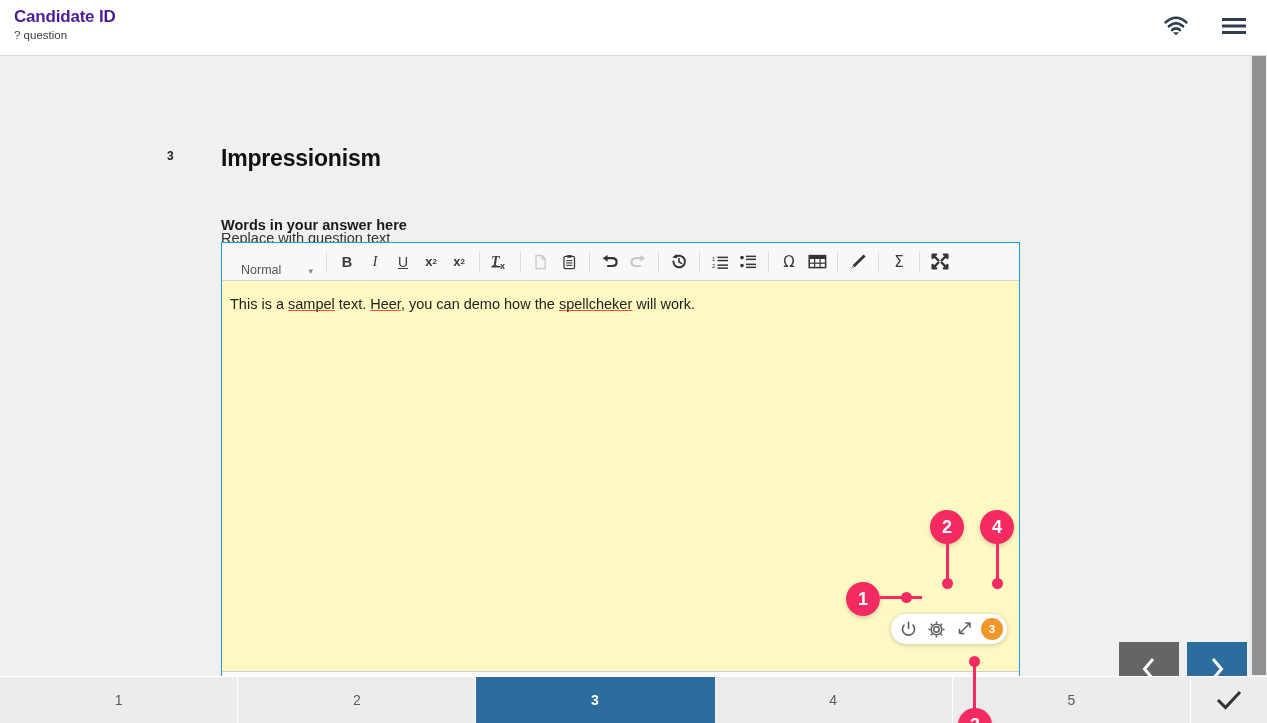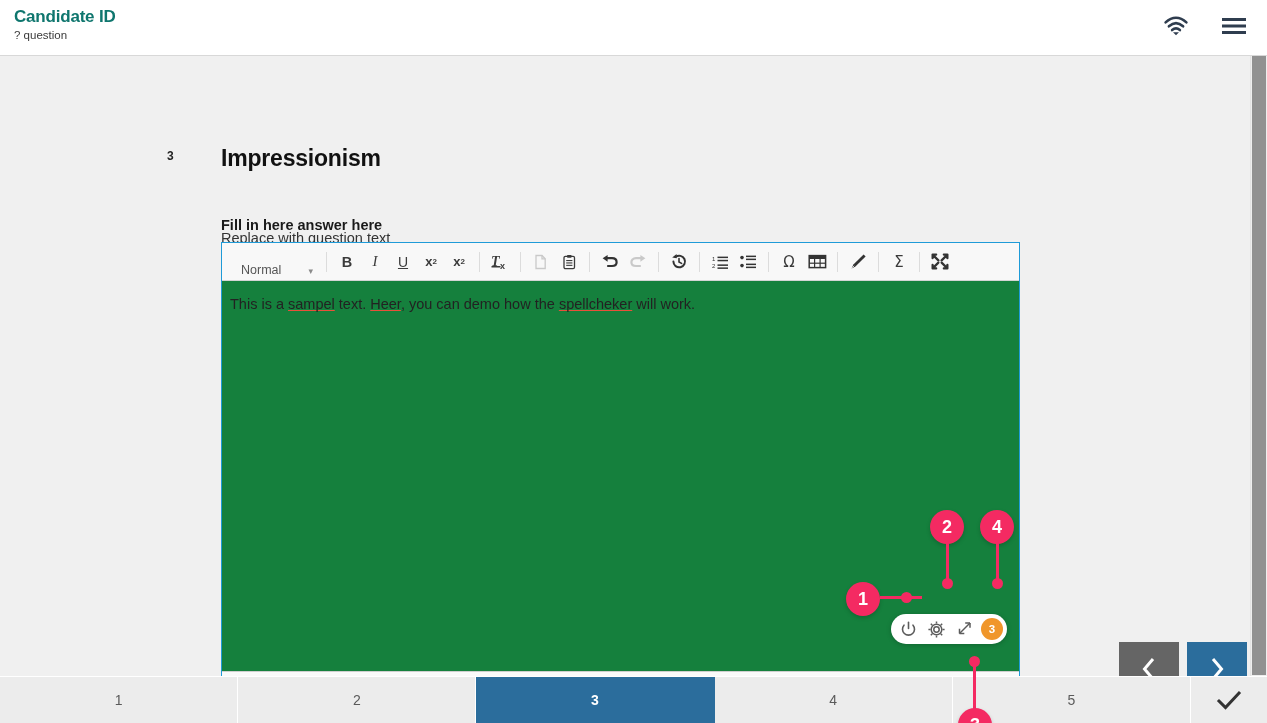--- a/index.html
+++ b/index.html
@@ -15,21 +15,21 @@
   #app { position: relative; width: 1267px; height: 723px; }
 
   .header {
     position: absolute; top: 0; left: 0;
     width: 1267px; height: 56px;
     background: #ffffff;
     border-bottom: 1px solid #d8d8d8;
   }
   .header-left { position: absolute; left: 14px; top: 7px; }
   .cand-id {
-    font-size: 17px; font-weight: bold; color: #0f766e;
+    font-size: 17px; font-weight: bold; color: #4c1d95;
     letter-spacing: -0.2px; line-height: 20px;
   }
   .cand-remaining {
     font-size: 11.5px; color: #3a3a3a; line-height: 14px; margin-top: 1px;
   }
   .header-right {
     position: absolute; right: 20px; top: 0; height: 56px;
     display: flex; align-items: center; gap: 32px;
   }
   .hdr-icon { cursor: pointer; display: block; }
@@ -100,21 +100,21 @@
   .tb-btn i { font-size: 15px; font-family: "Liberation Serif", serif; }
   .tb-btn u { font-size: 14px; }
   .sup-sub { font-size: 13px; font-weight: 600; }
   .sup-sub sub, .sup-sub sup { font-size: 8px; font-weight: 600; }
   .glyph-om { font-size: 15px; font-family: "DejaVu Sans", sans-serif; }
 
   .editor-body {
     position: relative;
     height: 391px;
     padding: 14px 8px 0 8px;
-    background: #15803d;
+    background: #fef9c3;
     overflow: hidden;
   }
   .etext { font-size: 14.5px; color: #222; line-height: 19px; }
   .sp-err {
     text-decoration: underline;
     text-decoration-color: #e8503a;
     text-decoration-skip-ink: none;
   }
   .editor-footer {
     position: absolute; left: 0; bottom: 0;
@@ -246,21 +246,21 @@
         </svg>
       </span>
     </div>
   </div>
 
   <div class="content">
 
     <div class="q-number">3</div>
     <div class="q-title">Impressionism</div>
     <div class="q-text">Replace with question text</div>
-    <div class="q-prompt">Fill in here answer here</div>
+    <div class="q-prompt">Words in your answer here</div>
 
     <div class="editor">
 
       <div class="toolbar">
 
         <div class="fmt-select">
           <span>Normal</span>
           <span class="caret">▾</span>
         </div>
 

